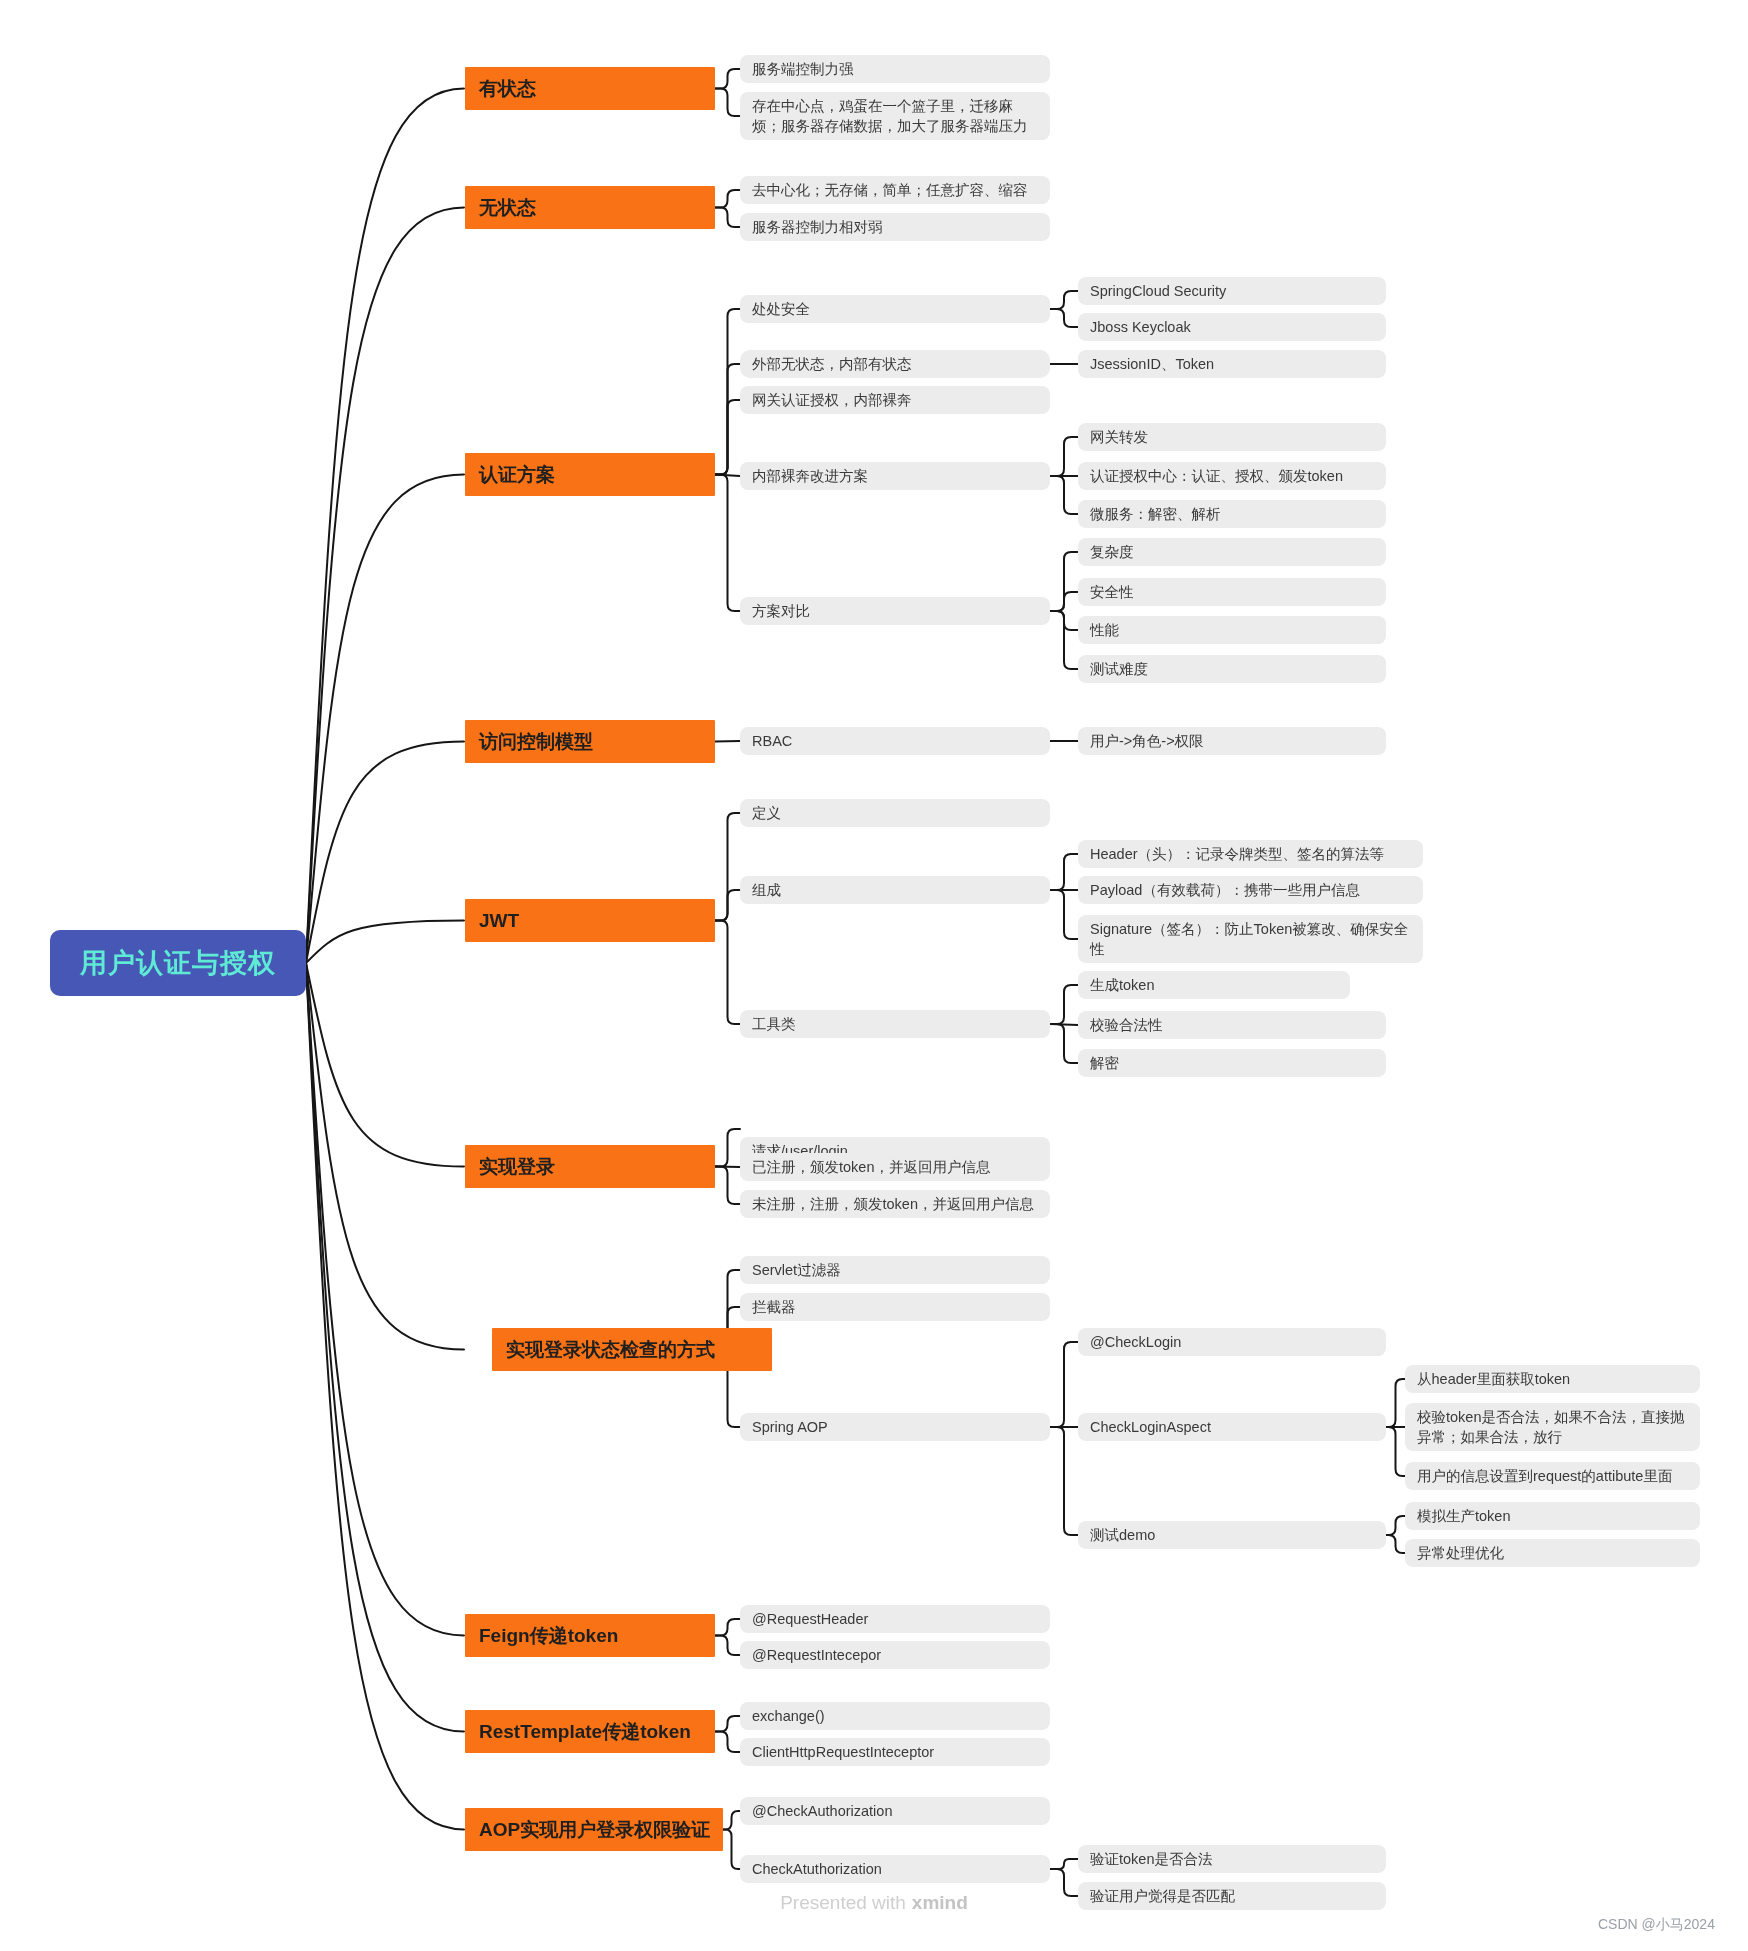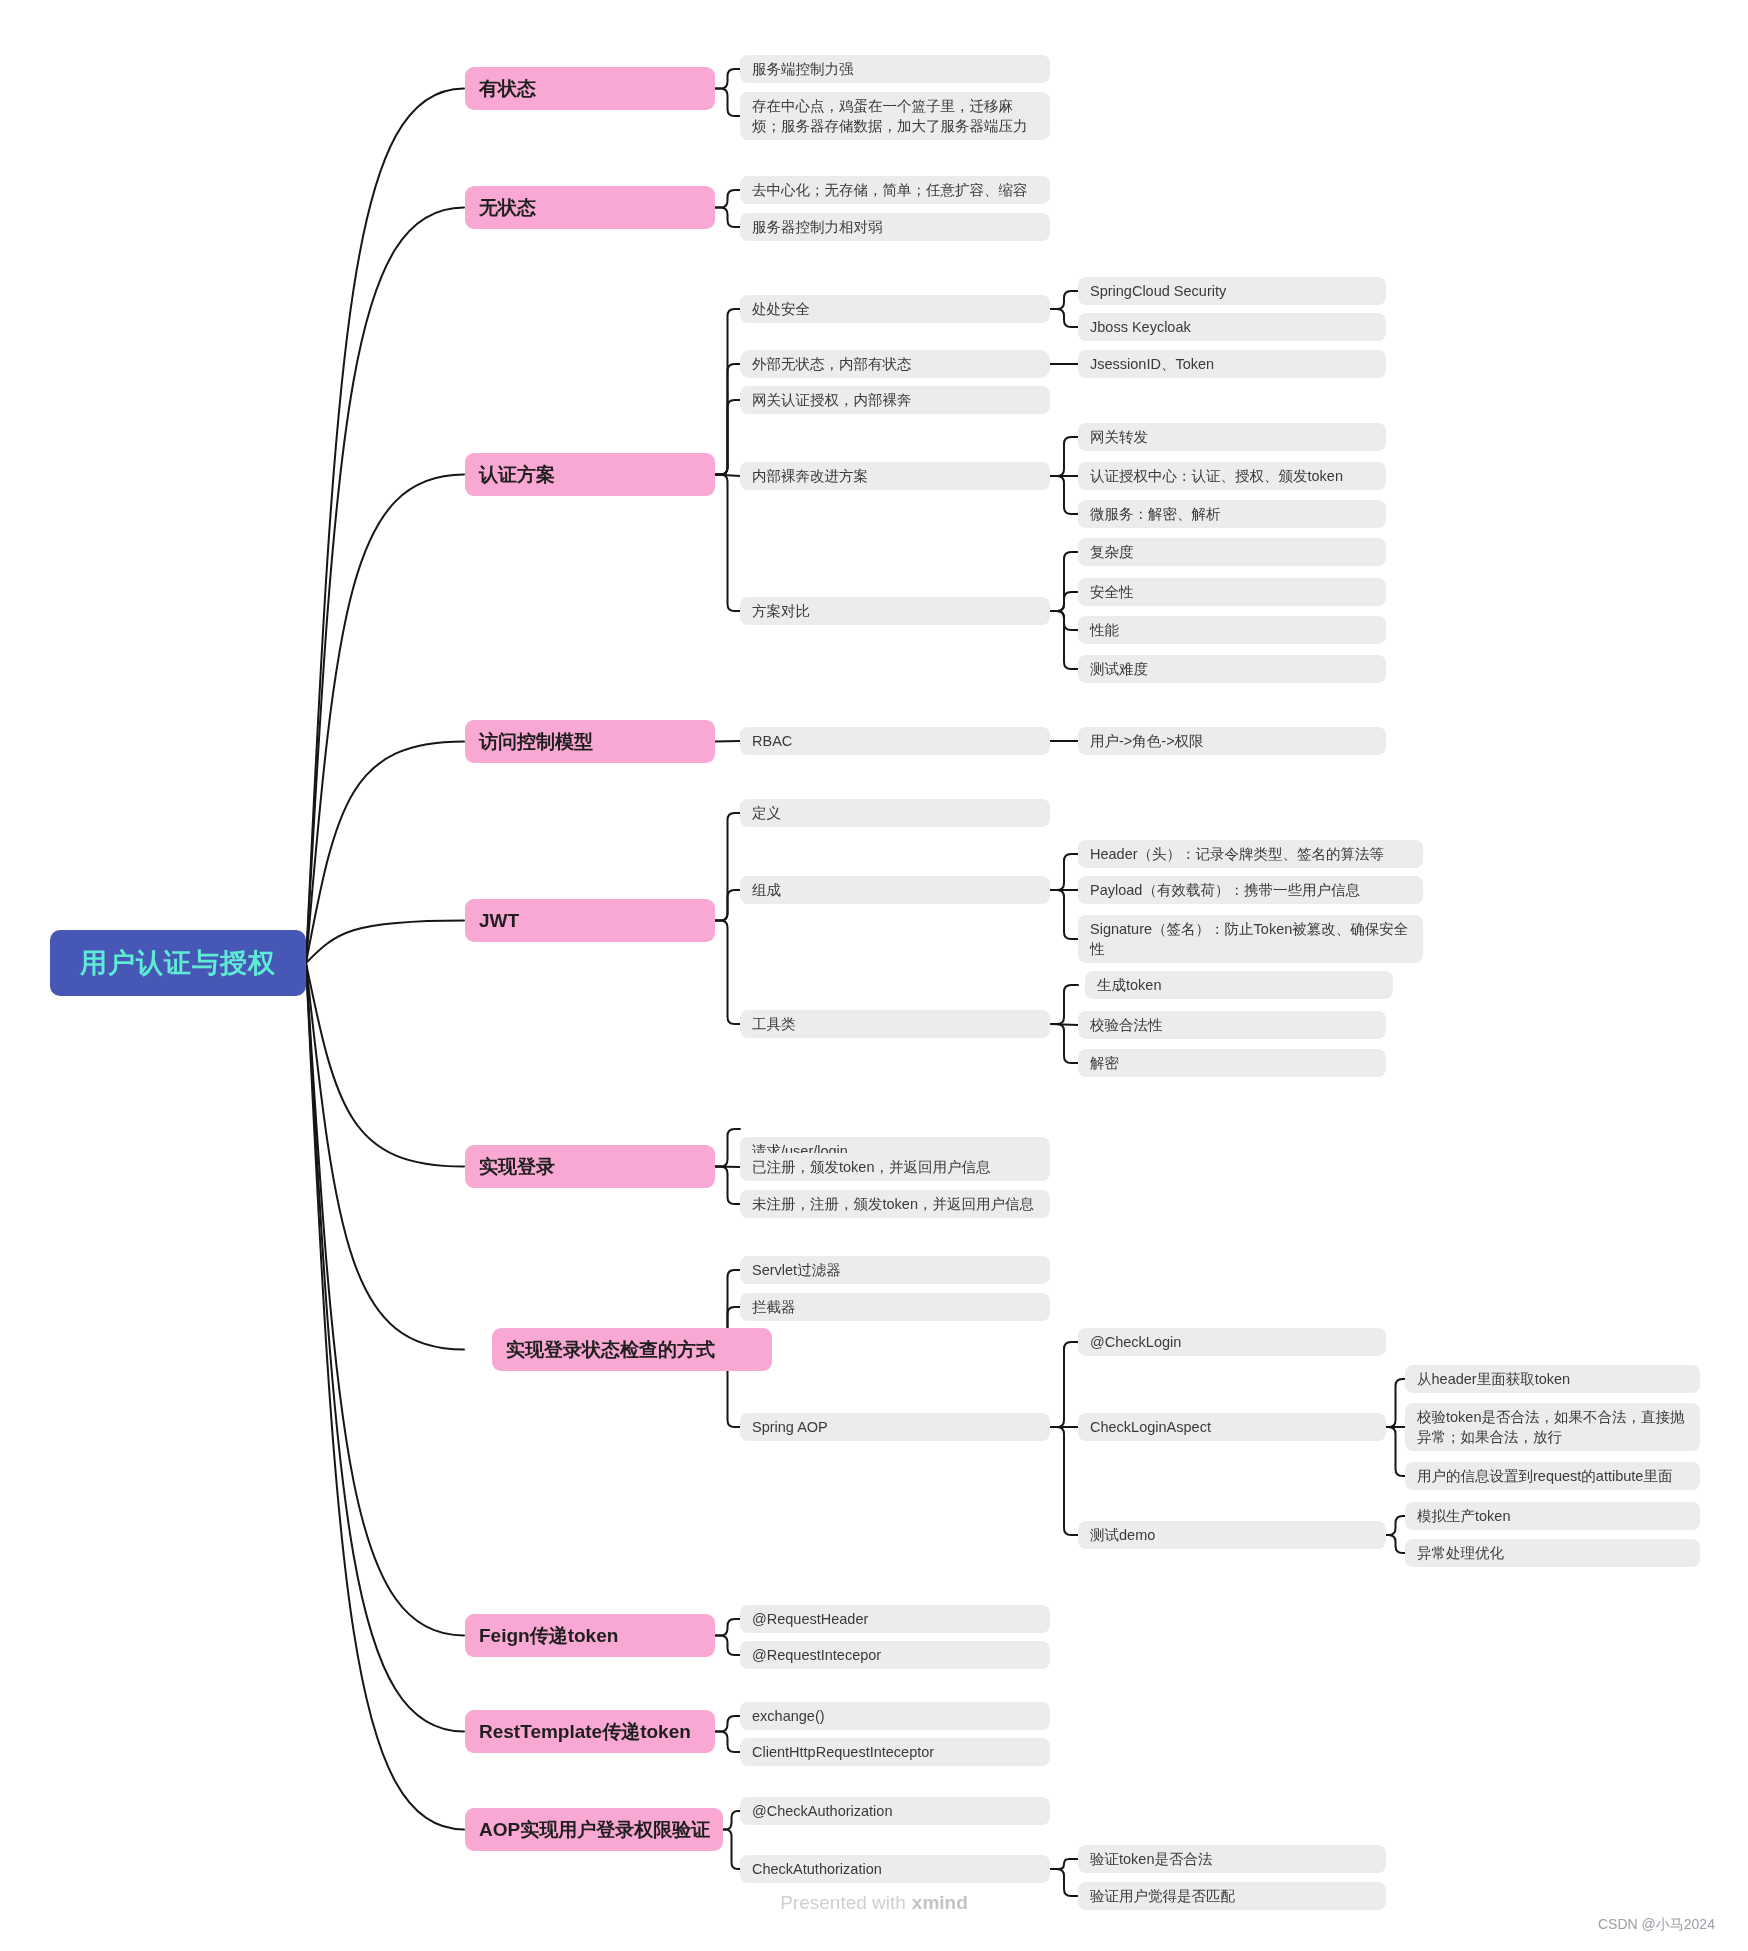--- a/index.html
+++ b/index.html
@@ -8,21 +8,21 @@
     font-family:"Liberation Sans","DejaVu Sans",sans-serif;overflow:hidden;
   }
   #canvas{position:absolute;left:0;top:0;width:1748px;height:1951px;}
   #wires{position:absolute;left:0;top:0;z-index:1;}
   .node{position:absolute;box-sizing:border-box;z-index:2;}
   .topic{
     background:#ececec;border-radius:8px;color:#3a3a3a;
     font-size:14.5px;line-height:20px;padding:4px 12px;
   }
   .l1{
-    background:#f9a8d4;border-radius:9px;color:#1f1f1f;
+    background:#f97316;border-radius:1px;color:#1f1f1f;
     font-weight:bold;font-size:19px;line-height:25px;
     height:43px;padding:9px 14px;white-space:nowrap;
   }
   .root-topic{
     border-radius:10px;height:66px;display:flex;align-items:center;justify-content:center;
     font-weight:bold;font-size:27px;letter-spacing:1px;
   }
   .footer-watermark{
     position:absolute;top:1892px;left:874px;transform:translateX(-50%);
     font-size:19px;color:#cfcfcf;white-space:nowrap;z-index:2;
@@ -131,21 +131,21 @@
     <div class="node l1" style="left: 465px; top: 720px; width: 250px;">访问控制模型</div>
     <div class="node topic" style="left: 740px; top: 727px; width: 310px;">RBAC</div>
     <div class="node topic" style="left: 1078px; top: 727px; width: 308px;">用户-&gt;角色-&gt;权限</div>
     <div class="node l1" style="left: 465px; top: 899px; width: 250px;">JWT</div>
     <div class="node topic" style="left: 740px; top: 799px; width: 310px;">定义</div>
     <div class="node topic" style="left: 740px; top: 876px; width: 310px;">组成</div>
     <div class="node topic" style="left: 1078px; top: 840px; width: 345px;">Header（头）：记录令牌类型、签名的算法等</div>
     <div class="node topic" style="left: 1078px; top: 876px; width: 345px;">Payload（有效载荷）：携带一些用户信息</div>
     <div class="node topic" style="left: 1078px; top: 915px; width: 345px;">Signature（签名）：防止Token被篡改、确保安全性</div>
     <div class="node topic" style="left: 740px; top: 1010px; width: 310px;">工具类</div>
-    <div class="node topic" style="left: 1078px; top: 971px; width: 308px; margin-left: 7px;">生成token</div>
+    <div class="node topic" style="left: 1078px; top: 971px; width: 272px;">生成token</div>
     <div class="node topic" style="left: 1078px; top: 1011px; width: 308px;">校验合法性</div>
     <div class="node topic" style="left: 1078px; top: 1049px; width: 308px;">解密</div>
     <div class="node l1" style="left: 465px; top: 1145px; width: 250px;">实现登录</div>
     <div class="node topic" style="left: 740px; top: 1137px; width: 310px;">请求/user/login</div>
     <div class="node topic" style="left: 740px; top: 1153px; width: 310px;">已注册，颁发token，并返回用户信息</div>
     <div class="node topic" style="left: 740px; top: 1190px; width: 310px;">未注册，注册，颁发token，并返回用户信息</div>
     <div class="node l1" style="left: 492px; top: 1328px; width: 280px;">实现登录状态检查的方式</div>
     <div class="node topic" style="left: 740px; top: 1256px; width: 310px;">Servlet过滤器</div>
     <div class="node topic" style="left: 740px; top: 1293px; width: 310px;">拦截器</div>
     <div class="node topic" style="left: 740px; top: 1413px; width: 310px;">Spring AOP</div>

